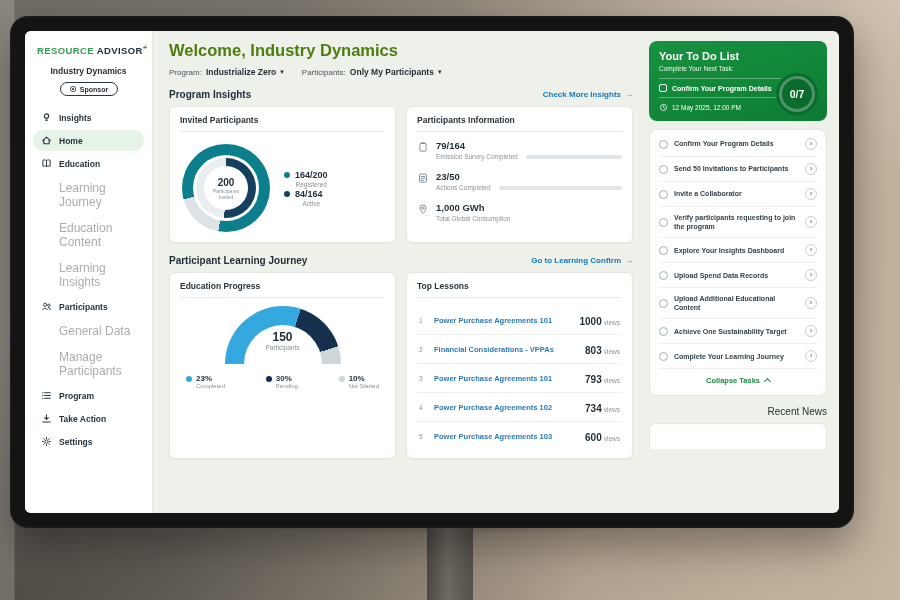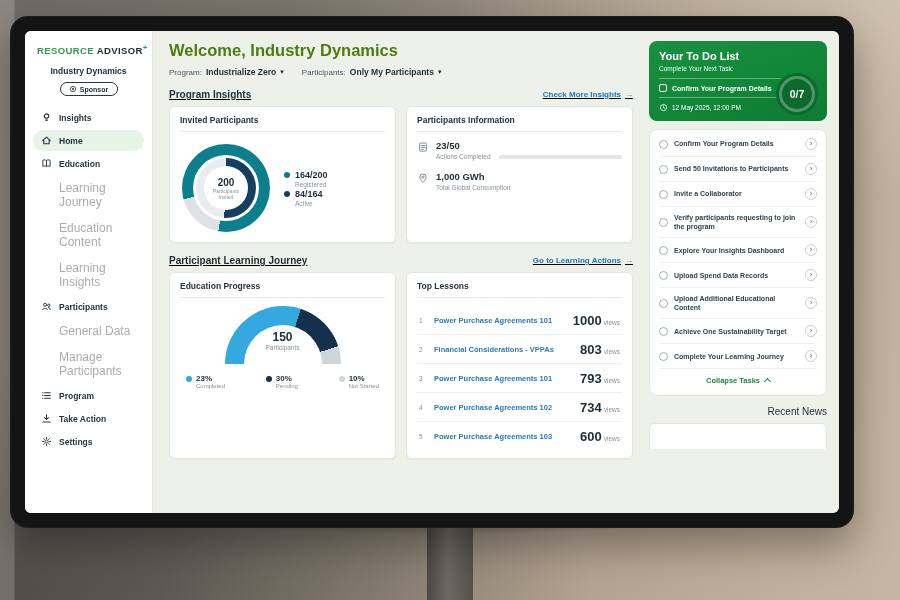--- a/index.html
+++ b/index.html
@@ -34,38 +34,38 @@
   .nav-ic { width:11px; height:11px; flex:none; display:block; }
 
   
   .main { flex:1; min-width:0; padding:10px 10px 0 16px; }
   .page-title { font-size:16.5px; font-weight:bold; color:#4d7c0f; }
   .filters { display:flex; align-items:center; gap:18px; margin-top:7px; }
   .filter { display:flex; align-items:center; gap:4px; cursor:pointer; }
   .filter .lab { font-size:8px; color:#4a5560; }
   .filter .val { font-size:8.5px; font-weight:bold; color:#1f2d37; }
   .filter .chev { font-size:7px; color:#1f2d37; }
-  .sec-head { display:flex; align-items:center; justify-content:space-between; margin:12px 0 6px;text-decoration:underline; }
+  .sec-head { display:flex; align-items:center; justify-content:space-between; margin:12px 0 6px; }
   .sec-title { font-size:10px; font-weight:bold; color:#1f2d37; }
   .sec-link { font-size:8px; font-weight:bold; color:#157ab8; display:flex; gap:4px; align-items:center; cursor:pointer; }
   .cards { display:flex; gap:10px; align-items:stretch; }
   .card { background:#fff; border:1px solid #e4e6e1; border-radius:6px; padding:8px 10px; flex:1; min-width:0;
     box-shadow:0 1px 2px rgba(0,0,0,0.04); }
   .card-title { font-size:8.5px; font-weight:bold; color:#26343e; padding-bottom:6px; border-bottom:1px solid #e8eae6; margin-bottom:8px; }
 
   .donut-wrap { display:flex; align-items:center; gap:14px; padding:4px 0 2px 2px; }
   .donut { position:relative; width:88px; height:88px; flex:none; }
   .d-outer { position:absolute; inset:0; border-radius:50%; }
   .d-outer-hole { position:absolute; inset:11px; background:#fff; border-radius:50%; }
   .d-inner { position:absolute; inset:14px; border-radius:50%; }
   .d-inner-hole { position:absolute; inset:22px; background:#fff; border-radius:50%; }
   .d-center { position:absolute; inset:0; display:flex; flex-direction:column; align-items:center; justify-content:center; text-align:center; }
   .d-center .v { font-size:10px; font-weight:bold; color:#1f2d37; }
   .d-center .l { font-size:5px; color:#8b9298; width:36px; line-height:1.2; }
-  .legend-col { display:flex; flex-direction:column; gap:1px; }
+  .legend-col { display:flex; flex-direction:column; gap:1px;text-align:center; }
   .leg-item .row { display:flex; align-items:center; gap:5px; }
   .dot { width:6px; height:6px; border-radius:50%; flex:none; }
   .leg-item .v { font-size:9px; font-weight:bold; color:#1f2d37; }
   .leg-item .l { font-size:6.5px; color:#8b9298; margin-left:11px; margin-top:1px; }
 
   .info-row { display:flex; gap:7px; margin-bottom:11px; }
   .info-ic { width:12px; height:12px; flex:none; margin-top:1px; }
   .info-body { flex:1; min-width:0; }
   .info-v { font-size:9.5px; font-weight:bold; color:#1f2d37; }
   .info-sub { display:flex; align-items:center; margin-top:2px; }
@@ -81,21 +81,21 @@
   .gauge-center .l { font-size:6.5px; color:#8b9298; }
   .edu-legend { display:flex; justify-content:space-between; margin-top:10px; padding:0 6px; }
   .edu-leg .row { display:flex; align-items:center; gap:4px; }
   .edu-leg .v { font-size:8px; font-weight:bold; color:#1f2d37; }
   .edu-leg .l { font-size:6px; color:#8b9298; margin-left:10px; }
 
   .lesson-row { display:flex; align-items:center; gap:7px; padding:5px 2px; border-bottom:1px solid #eef0ec; cursor:pointer; }
   .lesson-row:last-child { border-bottom:none; }
   .lesson-rank { font-size:6.5px; color:#8b9298; width:8px; flex:none; }
   .lesson-title { flex:1; min-width:0; font-size:7.5px; font-weight:bold; color:#2a7ab8; white-space:nowrap; overflow:hidden; }
-  .lesson-views { font-size:13px; font-weight:bold; color:#1f2d37; }
+  .lesson-views { font-size:10px; font-weight:bold; color:#1f2d37; }
   .lesson-unit { font-size:6.5px; color:#8b9298; margin-left:2px; }
 
   
   .rpanel { width:196px; flex:none; padding:10px 12px 0 6px; }
   .todo-green { position:relative; background:linear-gradient(160deg,#17923f,#0d7c33); border-radius:8px; padding:9px 10px; color:#fff; }
   .todo-title { font-size:11px; font-weight:bold; }
   .todo-sub { font-size:6.5px; opacity:0.92; margin-top:3px; }
   .todo-next { margin-top:6px; padding-top:5px; border-top:1px solid rgba(255,255,255,0.35); width:122px;
     display:flex; align-items:center; gap:5px; font-size:7px; font-weight:bold; }
   .todo-cb { width:8px; height:8px; border:1.2px solid #fff; border-radius:2px; flex:none; cursor:pointer; }
@@ -264,20 +264,33 @@
                   <div class="l">Active</div>
                 </div>
               </div>
             </div>
           </div>
 
           <div class="card">
             <div class="card-title">Participants Information</div>
             <div class="info-row">
               <svg class="info-ic" viewBox="0 0 14 14">
+                  <rect x="3.4" y="2.8" width="7.2" height="9" rx="1" fill="none" stroke="#7d8a94" stroke-width="1.1"></rect>
+                  <path d="M5.4 2.8 V1.9 H8.6 V2.8" fill="none" stroke="#7d8a94" stroke-width="1.1"></path>
+                </svg>
+              <div class="info-body">
+                <div class="info-v">79/164</div>
+                <div class="info-sub">
+                  <span class="info-l">Emission Survey Completed</span>
+                  <span class="bar"><span class="bar-fill" style="width: 48%;"></span></span>
+                </div>
+              </div>
+            </div>
+            <div class="info-row">
+              <svg class="info-ic" viewBox="0 0 14 14">
                   <rect x="3" y="2.4" width="8" height="9.4" rx="1" fill="none" stroke="#7d8a94" stroke-width="1.1"></rect>
                   <path d="M4.8 5.2 H9.2 M4.8 7.4 H9.2 M4.8 9.6 H7.5" stroke="#7d8a94" stroke-width="1.1" stroke-linecap="round"></path>
                 </svg>
               <div class="info-body">
                 <div class="info-v">23/50</div>
                 <div class="info-sub">
                   <span class="info-l">Actions Completed</span>
                   <span class="bar"><span class="bar-fill" style="width: 46%;"></span></span>
                 </div>
               </div>
@@ -293,21 +306,21 @@
                     <span class="info-l">Total Global Consumption</span>
                   </div>
               </div>
             </div>
           </div>
         </div>
 
         <div class="sec-head">
           <span class="sec-title">Participant Learning Journey</span>
           <span class="sec-link">
-            <span>Go to Learning Actions</span>
+            <span>Go to Learning Confirm</span>
             <span>→</span>
           </span>
         </div>
 
         <div class="cards">
 
           <div class="card">
             <div class="card-title">Education Progress</div>
             <div class="gauge">
               <div class="gauge-circle" style="background: conic-gradient(from 270deg, rgb(53, 168, 224) 0%, rgb(53, 168, 224) 30%, rgb(20, 48, 77) 30%, rgb(20, 48, 77) 45%, rgb(207, 214, 218) 45%, rgb(207, 214, 218) 50%, transparent 50%, transparent 100%);"></div>

